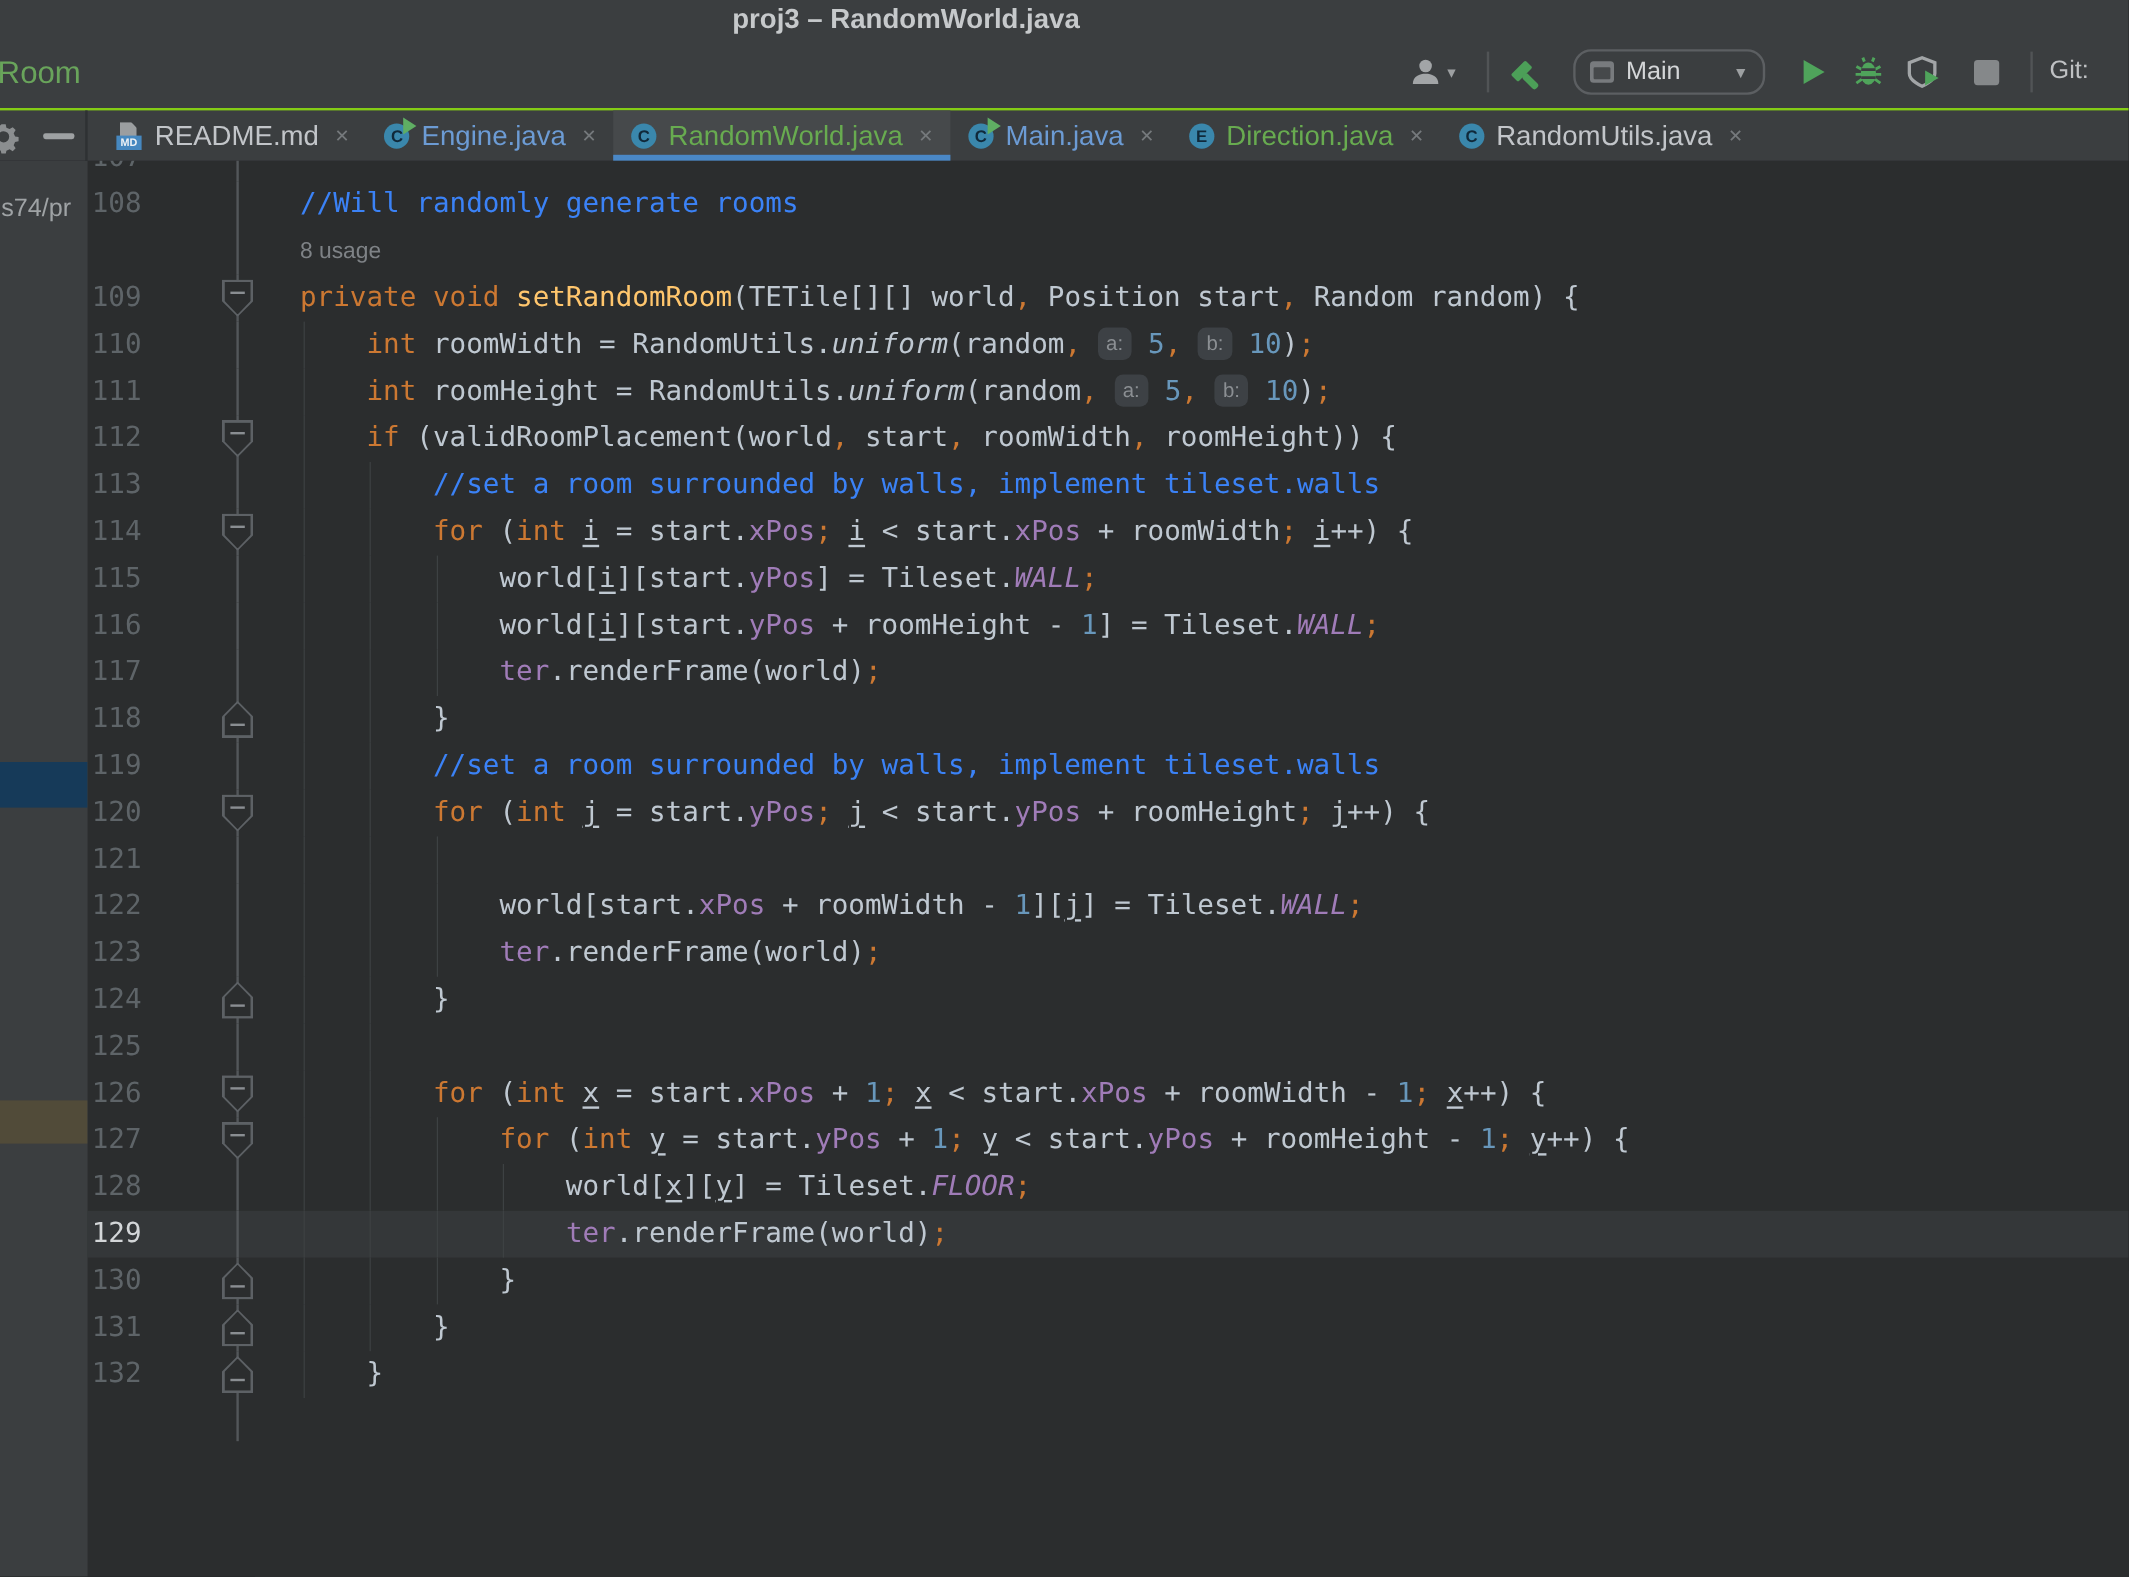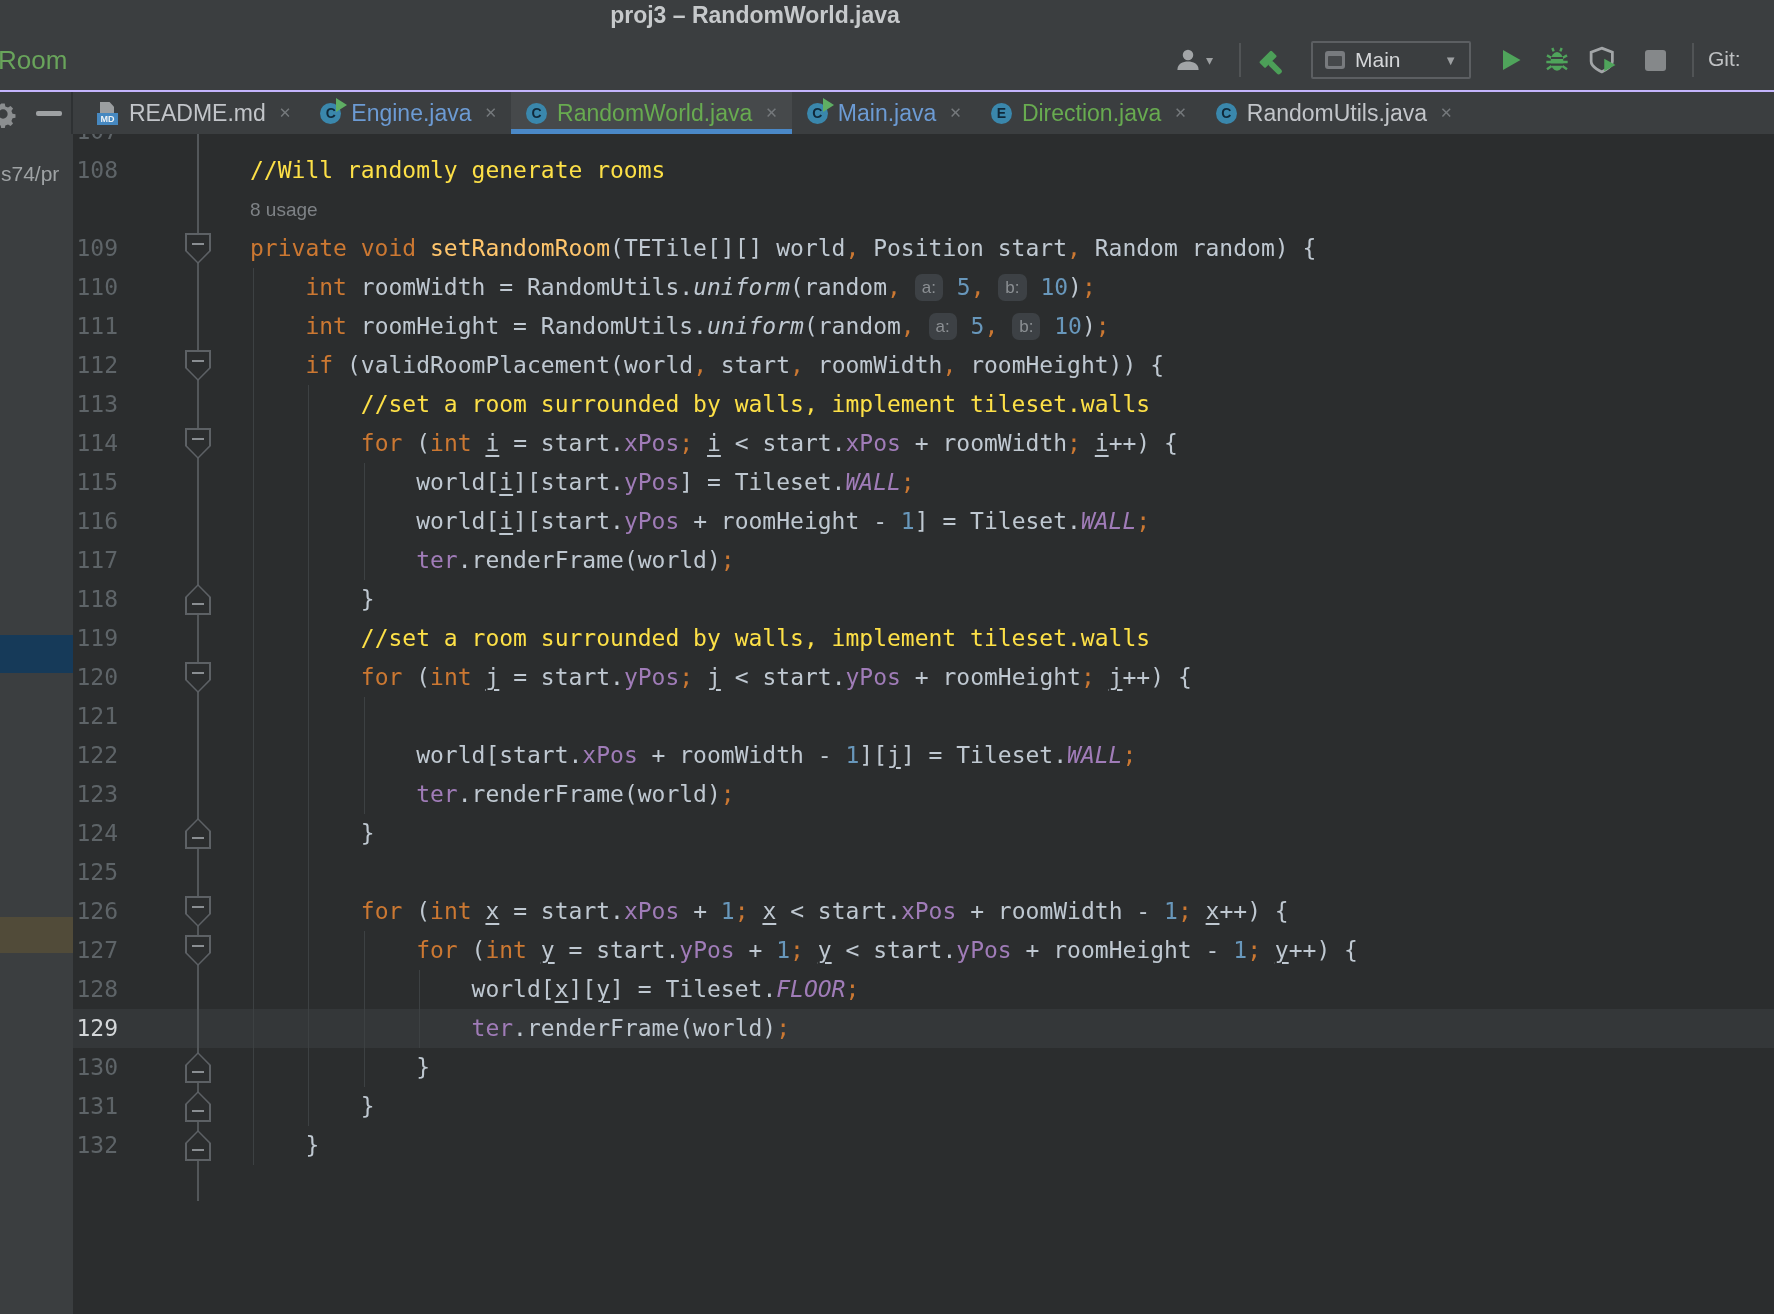--- a/index.html
+++ b/index.html
@@ -14,33 +14,33 @@
     position:absolute; left:755px; top:2px; transform:translateX(-50%);
     font-size:23px; font-weight:bold; color:#c6c9cb; white-space:nowrap;
   }
   
   .toolbar { position:absolute; left:0; top:30px; width:100%; height:60px; background:#3b3e40; }
   .proj-label { position:absolute; left:-2px; top:15px; font-size:26px; color:#69a45b; white-space:nowrap; }
   .tb-item { position:absolute; top:0; height:60px; display:flex; align-items:center; }
   .tb-sep { position:absolute; top:13px; width:2px; height:34px; background:#515456; }
   .combo {
     position:absolute; left:1311px; top:11px; width:160px; height:38px;
-    border:2px solid #5c5f62; border-radius:2px; display:flex; align-items:center; gap:10px; padding:0 12px;
+    border:2px solid #5c5f62; border-radius:15px; display:flex; align-items:center; gap:10px; padding:0 12px;
   }
   .combo .win { width:20px; height:18px; background:#787b7e; border-radius:3px; position:relative; }
   .combo .win::after { content:""; position:absolute; left:3px; top:5px; right:3px; bottom:3px; background:#46494b; border-radius:1px; }
   .combo .clabel { font-size:21px; color:#d4d6d8; }
   .combo .carrow { font-size:13px; color:#9da0a2; margin-left:auto; }
   .person-ch { font-size:14px; color:#9da0a2; margin-left:3px; }
   .stop-sq { width:21px; height:21px; background:#85888a; border-radius:3px; }
   .git-label { position:absolute; left:1708px; top:17px; font-size:21px; color:#bfc1c3; }
   
   .tabbar {
     position:absolute; left:0; top:90px; width:100%; height:44px; background:#3b3e40;
-    border-top:2px solid #c4b5fd; display:flex;
+    border-top:2px solid #84cc16; display:flex;
   }
   .tb-left { position:relative; width:73px; height:100%; border-right:2px solid #2e3133; overflow:hidden; flex:none; }
   .tb-left .dash { position:absolute; left:36px; top:19px; width:26px; height:5px; border-radius:2px; background:#9ea1a3; }
   .tb-left .gear { position:absolute; left:-11px; top:8px; }
   .tabs { display:flex; margin-left:10px; }
   .tab { position:relative; display:flex; align-items:center; gap:9px; padding:0 14px; height:100%; cursor:default; }
   .tab.sel { background:#46494b; }
   .tab.sel::after { content:""; position:absolute; left:0; right:0; bottom:0; height:5px; background:#4a88c7; }
   .tlab { font-size:23px; white-space:nowrap; }
   .tlab.unchanged { color:#c2c5c9; }
@@ -90,21 +90,21 @@
   .fm.start .fmm { top:10px; }
   .fm.end   .fmm { top:19px; }
   .codeline { white-space:pre; font:23px/39px "DejaVu Sans Mono", monospace; color:#bfc8d1; }
   .codeline.inlay { font:19px/39px "Liberation Sans", sans-serif; color:#7e8286; }
   .guide { position:absolute; top:0; width:1px; height:39px; background:#3d4143; }
   .fold-ext { position:absolute; left:197px; top:1031px; width:2px; height:36px; background:#53575a; }
   
   .td { color:#bfc8d1; }
   .tk { color:#cc7832; }
   .tm { color:#ffc66d; }
-  .tc { color:#fde047; }
+  .tc { color:#3b82f6; }
   .tf { color:#a07cb8; }
   .ts { color:#a07cb8; font-style:italic; }
   .ti { font-style:italic; color:#bfc8d1; }
   .tn { color:#6897bb; }
   .tu { color:#bfc8d1; text-decoration:underline; text-decoration-thickness:2px; text-underline-offset:4px; }
   .th {
     display:inline-block; background:#3d4145; color:#8b8f93; border-radius:7px;
     font:17px/27px "Liberation Sans", sans-serif; padding:0 7px; vertical-align:2px;
   }
 </style>

